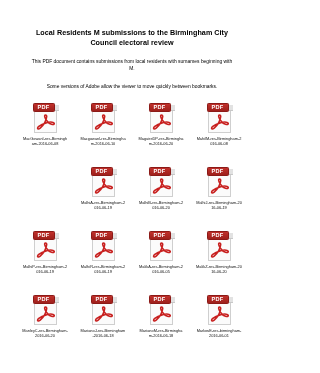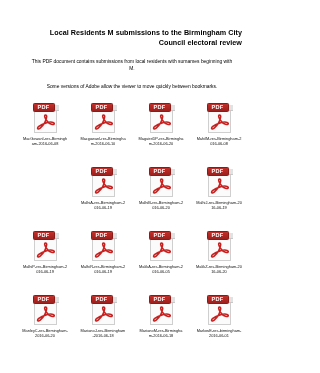--- a/index.html
+++ b/index.html
@@ -21,21 +21,21 @@
     box-sizing: border-box;
     padding: 0;
     position: relative;
   }
   .doc-title {
     margin: 0;
     padding: 28px 22px 0 22px;
     font-size: 7.2px;
     line-height: 9.6px;
     font-weight: bold;
-    text-align: right;
+    text-align: center;
     letter-spacing: 0.04px;
   }
   .intro-block {
     padding: 0 30px;
     text-align: center;
   }
   .intro-para {
     margin: 0;
     font-size: 4.9px;
     line-height: 7.2px;

